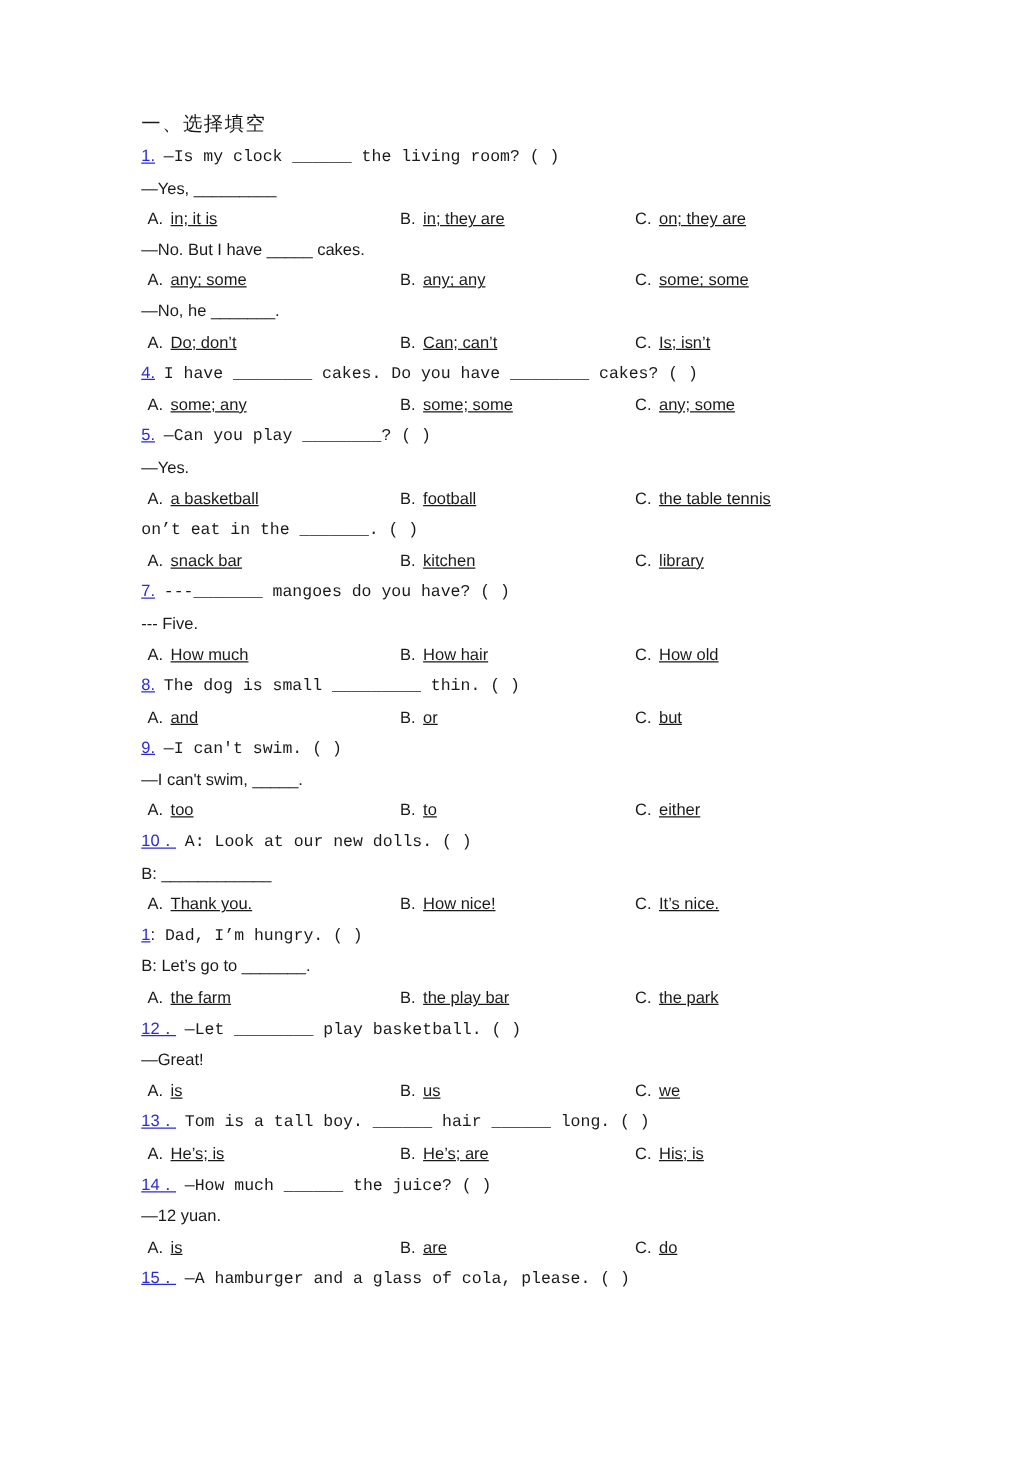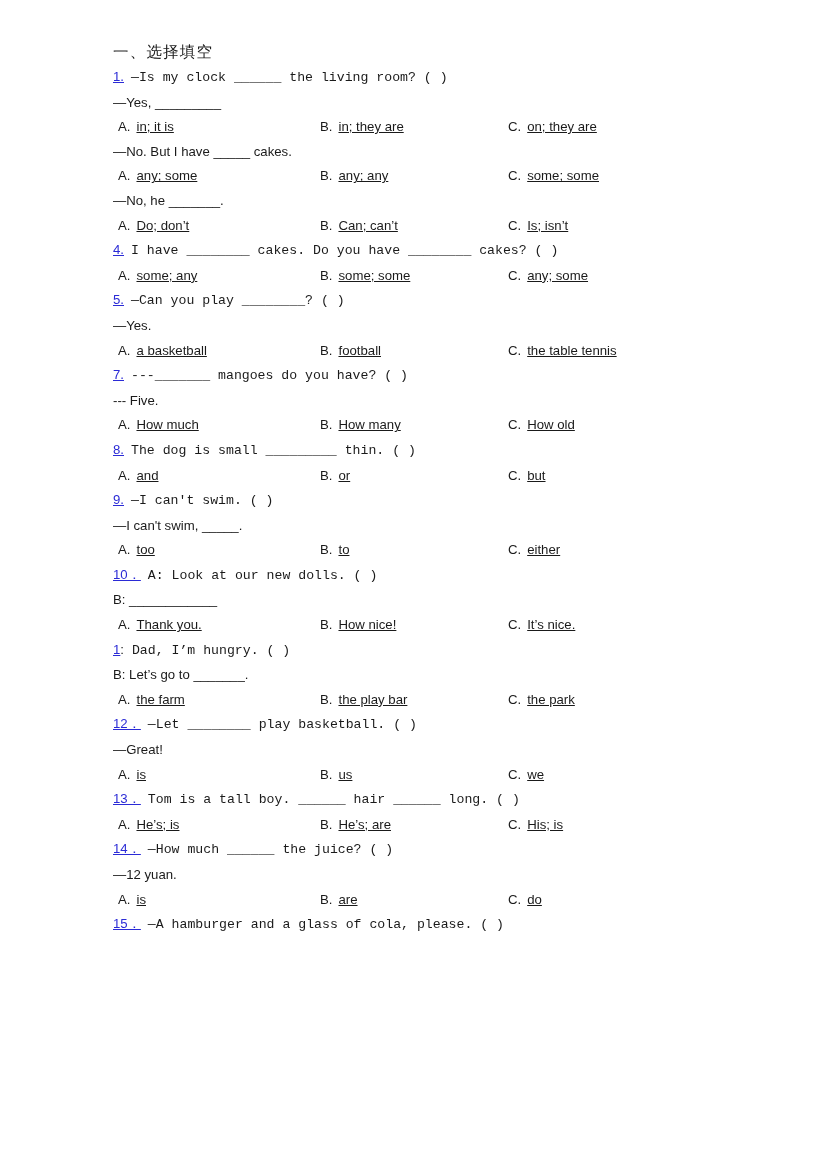--- a/index.html
+++ b/index.html
@@ -16,21 +16,21 @@
     overflow: hidden;
     position: relative;
   }
   #page {
     position: absolute;
     left: 0;
     top: 0;
     width: 826px;
     height: 1169px;
     box-sizing: border-box;
-    padding: 40px 96px 0 113px;
+    padding: 88px 96px 0 113px;
   }
   .section-heading {
     font-size: 15.5px;
     line-height: 24px;
     letter-spacing: 1.2px;
     color: #1a1a1a;
     margin: 0 0 1px 0;
     white-space: nowrap;
   }
   .q-block {
@@ -121,25 +121,33 @@
       <div class="q-block">
         <div class="line"><span class="qnum">5.</span><span class="qnum-gap"></span><span class="stem">—Can you play ________? (  )</span></div>
         <div class="line">—Yes.</div>
         <div class="opt-row">
           <div class="opt opt-a"><span class="opt-letter">A.</span><span class="opt-sep"></span><span>a basketball</span></div>
           <div class="opt opt-b"><span class="opt-letter">B.</span><span class="opt-sep"></span><span>football</span></div>
           <div class="opt opt-c"><span class="opt-letter">C.</span><span class="opt-sep"></span><span>the table tennis</span></div>
         </div>
       </div>
       <div class="q-block">
+        <div class="line"><span class="stem">on’t eat in the _______. (  )</span></div>
+        <div class="opt-row">
+          <div class="opt opt-a"><span class="opt-letter">A.</span><span class="opt-sep"></span><span>snack bar</span></div>
+          <div class="opt opt-b"><span class="opt-letter">B.</span><span class="opt-sep"></span><span>kitchen</span></div>
+          <div class="opt opt-c"><span class="opt-letter">C.</span><span class="opt-sep"></span><span>library</span></div>
+        </div>
+      </div>
+      <div class="q-block">
         <div class="line"><span class="qnum">7.</span><span class="qnum-gap"></span><span class="stem">---_______ mangoes do you have? (   )</span></div>
         <div class="line">--- Five.</div>
         <div class="opt-row">
           <div class="opt opt-a"><span class="opt-letter">A.</span><span class="opt-sep"></span><span>How much</span></div>
-          <div class="opt opt-b"><span class="opt-letter">B.</span><span class="opt-sep"></span><span>How many</span></div>
+          <div class="opt opt-b"><span class="opt-letter">B.</span><span class="opt-sep"></span><span>How hair</span></div>
           <div class="opt opt-c"><span class="opt-letter">C.</span><span class="opt-sep"></span><span>How old</span></div>
         </div>
       </div>
       <div class="q-block">
         <div class="line"><span class="qnum">8.</span><span class="qnum-gap"></span><span class="stem">The dog is small _________ thin. (   )</span></div>
         <div class="opt-row">
           <div class="opt opt-a"><span class="opt-letter">A.</span><span class="opt-sep"></span><span>and</span></div>
           <div class="opt opt-b"><span class="opt-letter">B.</span><span class="opt-sep"></span><span>or</span></div>
           <div class="opt opt-c"><span class="opt-letter">C.</span><span class="opt-sep"></span><span>but</span></div>
         </div>

